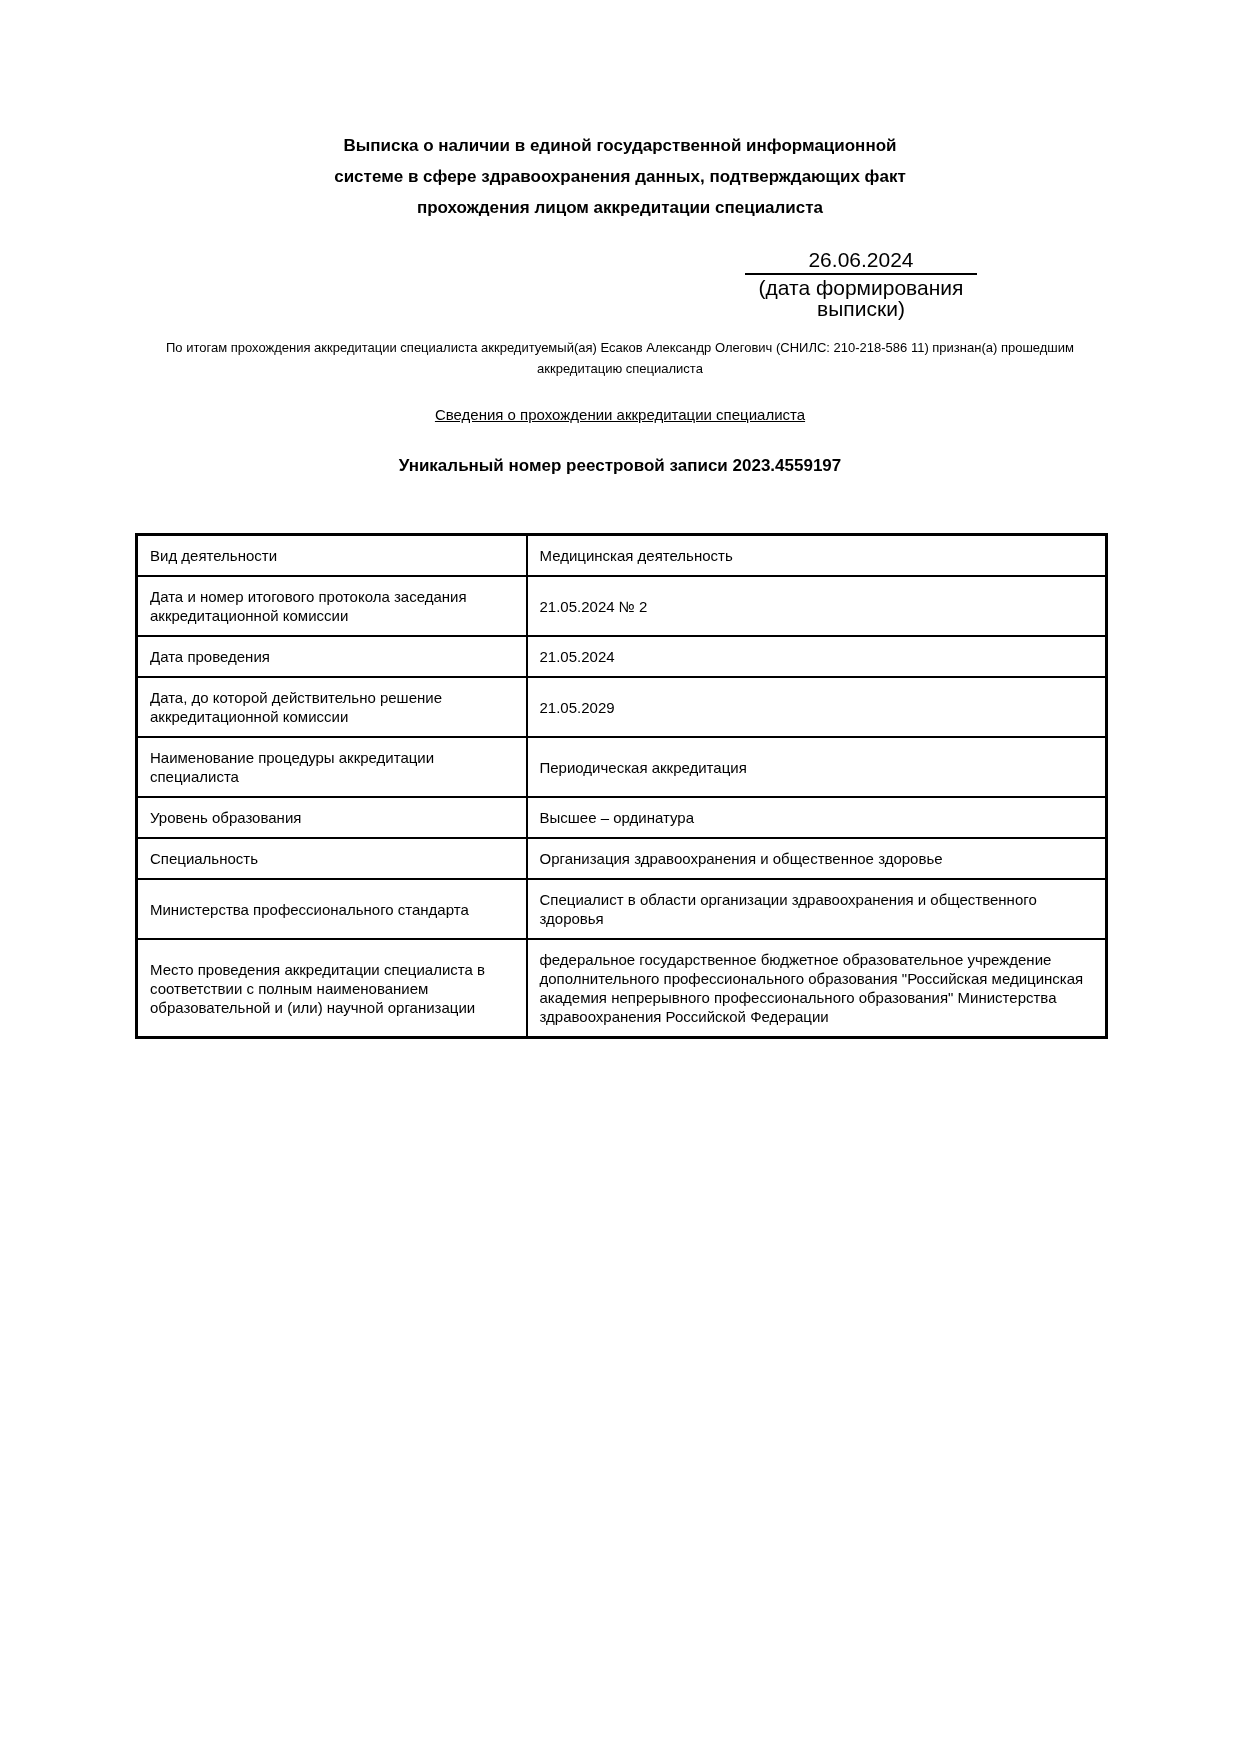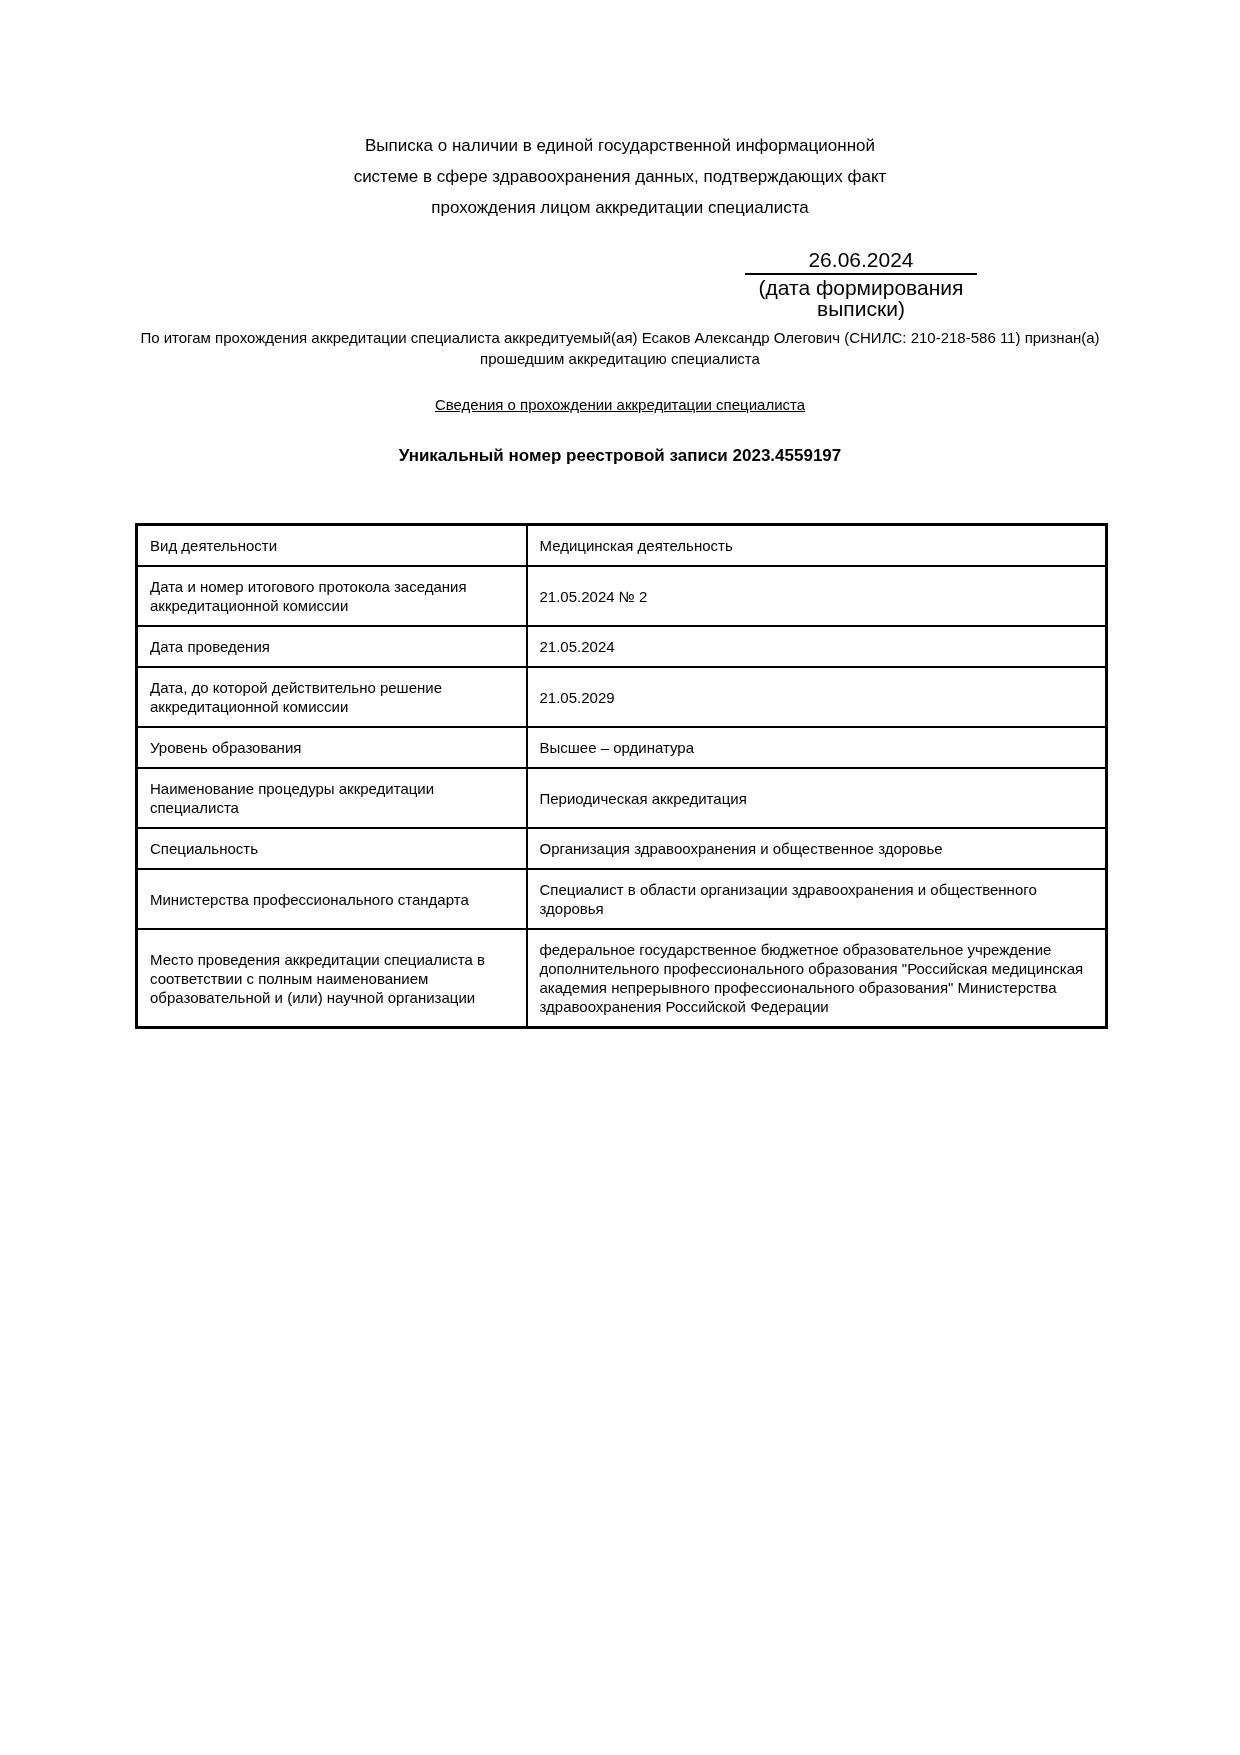--- a/index.html
+++ b/index.html
@@ -15,43 +15,43 @@
     -webkit-font-smoothing: antialiased;
   }
   .page {
     width: 970px;
     margin: 0 auto;
     padding-top: 130px;
     box-sizing: content-box;
   }
   .doc-title {
     text-align: center;
-    font-weight: normal;
+    font-weight: bold;
     font-size: 17px;
     line-height: 31px;
   }
   .date-block {
     width: 232px;
     margin: 26px 128px 0 auto;
     text-align: center;
     font-size: 21px;
   }
   .date-value {
     padding-bottom: 3px;
     border-bottom: 2px solid #000;
     line-height: 21px;
   }
   .date-caption {
     padding-top: 2px;
     line-height: 21px;
   }
   .intro {
-    margin-top: 8px;
+    margin-top: 18px;
     text-align: center;
-    font-size: 15px;
+    font-size: 13px;
     line-height: 21px;
   }
   .section-heading {
     margin-top: 25px;
     text-align: center;
     font-size: 15px;
     line-height: 21px;
     text-decoration: underline;
   }
   .registry-heading {
@@ -117,26 +117,26 @@
       </tr>
       <tr>
         <td>Дата проведения</td>
         <td>21.05.2024</td>
       </tr>
       <tr>
         <td>Дата, до которой действительно решение аккредитационной комиссии</td>
         <td>21.05.2029</td>
       </tr>
       <tr>
+        <td>Наименование процедуры аккредитации специалиста</td>
+        <td>Периодическая аккредитация</td>
+      </tr>
+      <tr>
         <td>Уровень образования</td>
         <td>Высшее – ординатура</td>
-      </tr>
-      <tr>
-        <td>Наименование процедуры аккредитации специалиста</td>
-        <td>Периодическая аккредитация</td>
       </tr>
       <tr>
         <td>Специальность</td>
         <td>Организация здравоохранения и общественное здоровье</td>
       </tr>
       <tr>
         <td>Министерства профессионального стандарта</td>
         <td>Специалист в области организации здравоохранения и общественного здоровья</td>
       </tr>
       <tr>

